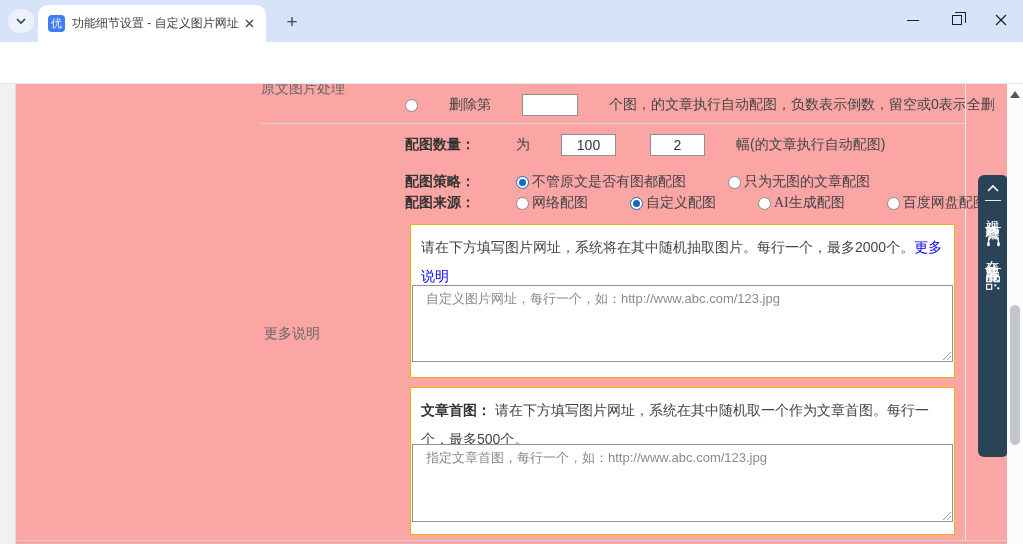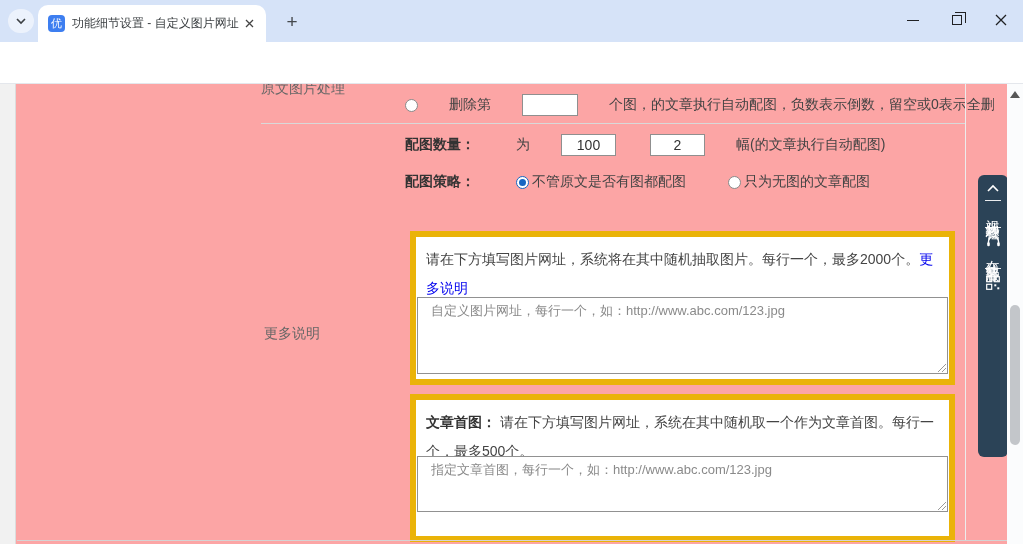--- a/index.html
+++ b/index.html
@@ -36,21 +36,21 @@
   .hline { position:absolute; height:1px; background:#d9d9d9; }
   .vline { position:absolute; width:1px; background:#ececec; }
 
   .frow { position:absolute; left:405px; display:flex; align-items:center; font-size:14px; color:#444; height:26px; white-space:nowrap;gap:28px; }
   .frow b { color:#333; margin-right:13px; }
   .radio { width:13px; height:13px; border:1px solid #8a8a8a; border-radius:50%; display:inline-block; position:relative; margin-right:3px; flex:0 0 auto; background:#fff; cursor:pointer; }
   .radio.checked { border-color:#1766c2; }
   .radio.checked:after { content:""; position:absolute; left:2px; top:2px; width:7px; height:7px; border-radius:50%; background:#1766c2; }
   .opt { margin-right:14px; display:inline-flex; align-items:center;font-family:Liberation Serif, serif; }
   .tinput { height:22px; border:1px solid #8f8f8f; background:#fff; font-size:14px; color:#333; text-align:center; margin:0 3px; }
-  .ibox { position:absolute; left:410px; width:545px; border:6px solid #eab308; background:#fff;margin-top:7px; }
+  .ibox { position:absolute; left:410px; width:545px; border:1px solid #eab308; background:#fff; }
   .ibox-text { padding:8px 10px 0 10px; font-size:14px; color:#444; line-height:29px; }
   .ibox-text b { color:#333; }
   .morelink { color:#0000ee; cursor:pointer; }
   .ta-wrap { position:absolute; left:1px; right:1px; }
   .ta-wrap textarea { width:100%; height:100%; border:1px solid #919191; resize:none; font-family:"Liberation Sans","DejaVu Sans",sans-serif; font-size:13px; padding:4px 13px; color:#333; display:block; }
   .ta-wrap textarea::placeholder { color:#8a8a8a; opacity:1; }
   .grip { position:absolute; right:2px; bottom:2px; width:9px; height:9px; pointer-events:none;
           background:linear-gradient(135deg, transparent 0 55%, #9a9a9a 55% 60%, transparent 60% 75%, #9a9a9a 75% 80%, transparent 80%); }
 
   
@@ -165,37 +165,56 @@
     <span class="opt">
       <span class="radio checked"></span>
       <span>不管原文是否有图都配图</span>
     </span>
     <span class="opt">
       <span class="radio"></span>
       <span>只为无图的文章配图</span>
     </span>
   </div>
 
+  <div class="frow" style="top:106px;">
+    <b>配图来源：</b>
+    <span class="opt">
+      <span class="radio"></span>
+      <span>网络配图</span>
+    </span>
+    <span class="opt">
+      <span class="radio checked"></span>
+      <span>自定义配图</span>
+    </span>
+    <span class="opt">
+      <span class="radio"></span>
+      <span>AI生成配图</span>
+    </span>
+    <span class="opt">
+      <span class="radio"></span>
+      <span>百度网盘配图</span>
+    </span>
+  </div>
 
   <div class="ibox" style="top:140px; height:154px;">
     <div class="ibox-text">
       <span>请在下方填写图片网址，系统将在其中随机抽取图片。每行一个，最多2000个。</span><span class="morelink">更多说明</span>
     </div>
     <div class="ta-wrap" style="top:60px; height:77px;">
       <textarea placeholder="自定义图片网址，每行一个，如：http://www.abc.com/123.jpg" style=""></textarea>
       <span class="grip"></span>
     </div>
   </div>
 
   <div class="ibox" style="top:303px; height:148px;">
     <div class="ibox-text">
       <b>文章首图：</b>
       <span>请在下方填写图片网址，系统在其中随机取一个作为文章首图。每行一个，最多500个。</span>
     </div>
-    <div class="ta-wrap" style="top:56px; height:56px;">
+    <div class="ta-wrap" style="top:56px; height:78px;">
       <textarea placeholder="指定文章首图，每行一个，如：http://www.abc.com/123.jpg" style=""></textarea>
       <span class="grip"></span>
     </div>
   </div>
 
   <div class="hline" style="left:17px; top:456px; width:990px; background:#d4d4d4;"></div>
 
   <div class="side-widget">
     <span>
       <svg width="14" height="9" viewBox="0 0 14 9">

